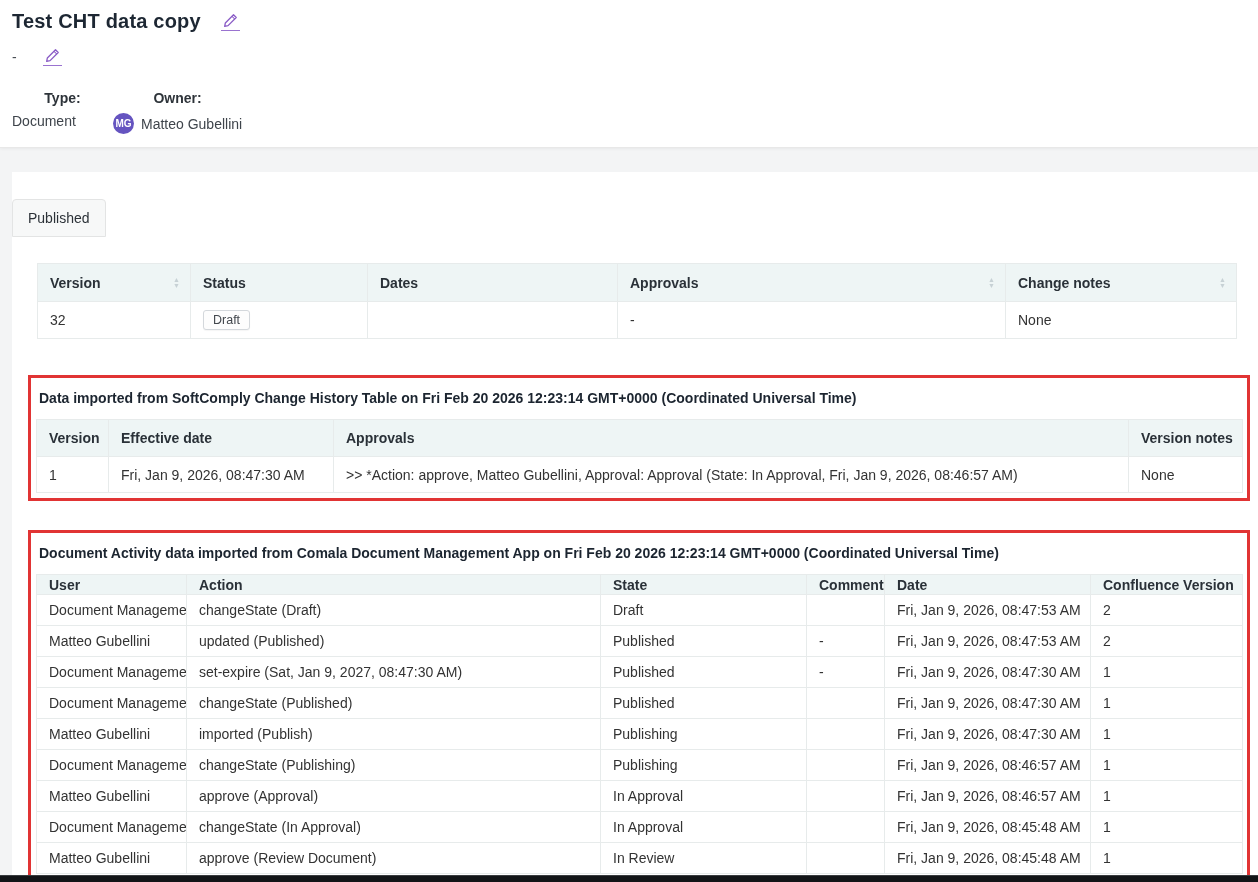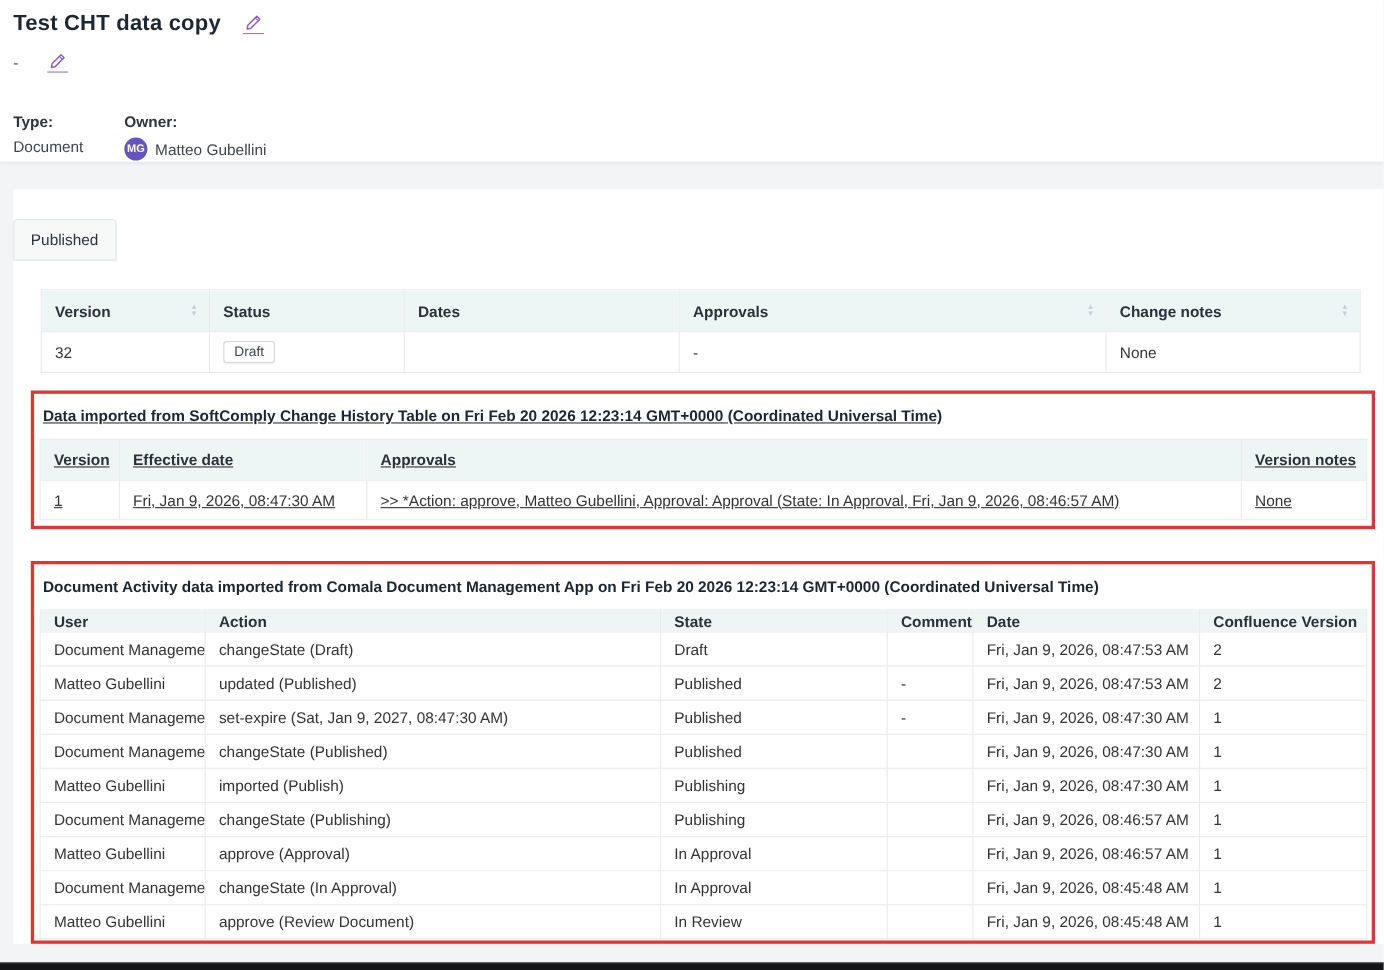--- a/index.html
+++ b/index.html
@@ -15,21 +15,21 @@
     border-bottom:1px solid #e8e8e8; box-shadow:0 1px 3px rgba(0,0,0,.05);
   }
   .title-row { display:flex; align-items:center; gap:20px; }
   .page-title { font-size:20px; font-weight:bold; color:#1d2733; letter-spacing:.2px; }
   .edit-link {
     display:inline-flex; align-items:flex-end; color:#8a5cc6; cursor:pointer;
     border-bottom:1px solid #9a73d0; padding:0 2px 2px 2px; background:none; border-top:none; border-left:none; border-right:none;
   }
   .subtitle-row { display:flex; align-items:center; gap:26px; margin-top:15px; }
   .page-subtitle { color:#4a4f55; }
-  .meta-row { display:flex; margin-top:36px; }
+  .meta-row { display:flex; margin-top:24px;text-align:center; }
   .meta-col-type { width:101px; }
   .meta-label { font-weight:bold; color:#2e343a; }
   .meta-value { margin-top:7px; color:#3e444b; display:flex; align-items:center; }
   .avatar {
     width:21px; height:21px; border-radius:50%; background:#6554c0; color:#fff;
     font-size:10px; font-weight:bold; display:inline-flex; align-items:center;
     justify-content:center; margin-right:7px; flex:0 0 auto;
   }
 
   
@@ -75,21 +75,21 @@
 
   
   .import-box {
     border:3px solid #e13434; margin-left:16px; width:1222px;
     padding:9px 5px 5px 5px; background:#fff;
   }
   .import-box .box-heading {
     font-size:14px; font-weight:bold; color:#1c2530; margin:3px 0 13px 3px;
     white-space:nowrap; overflow:hidden;
   }
-  .box-softcomply { margin-top:16px;text-decoration:underline; }
+  .box-softcomply { margin-top:36px; }
   .box-comala { margin-top:29px; height:348px; overflow:hidden; }
 
   .tbl-sc { width:1206px; }
   .tbl-sc thead th { height:37px; }
   .tbl-sc tbody td { height:36px; }
   .tbl-sc th:nth-child(1){width:72px} .tbl-sc th:nth-child(2){width:225px}
   .tbl-sc th:nth-child(3){width:795px} .tbl-sc th:nth-child(4){width:114px}
 
   .tbl-cm { width:1206px; }
   .tbl-cm thead th { height:20px; }

